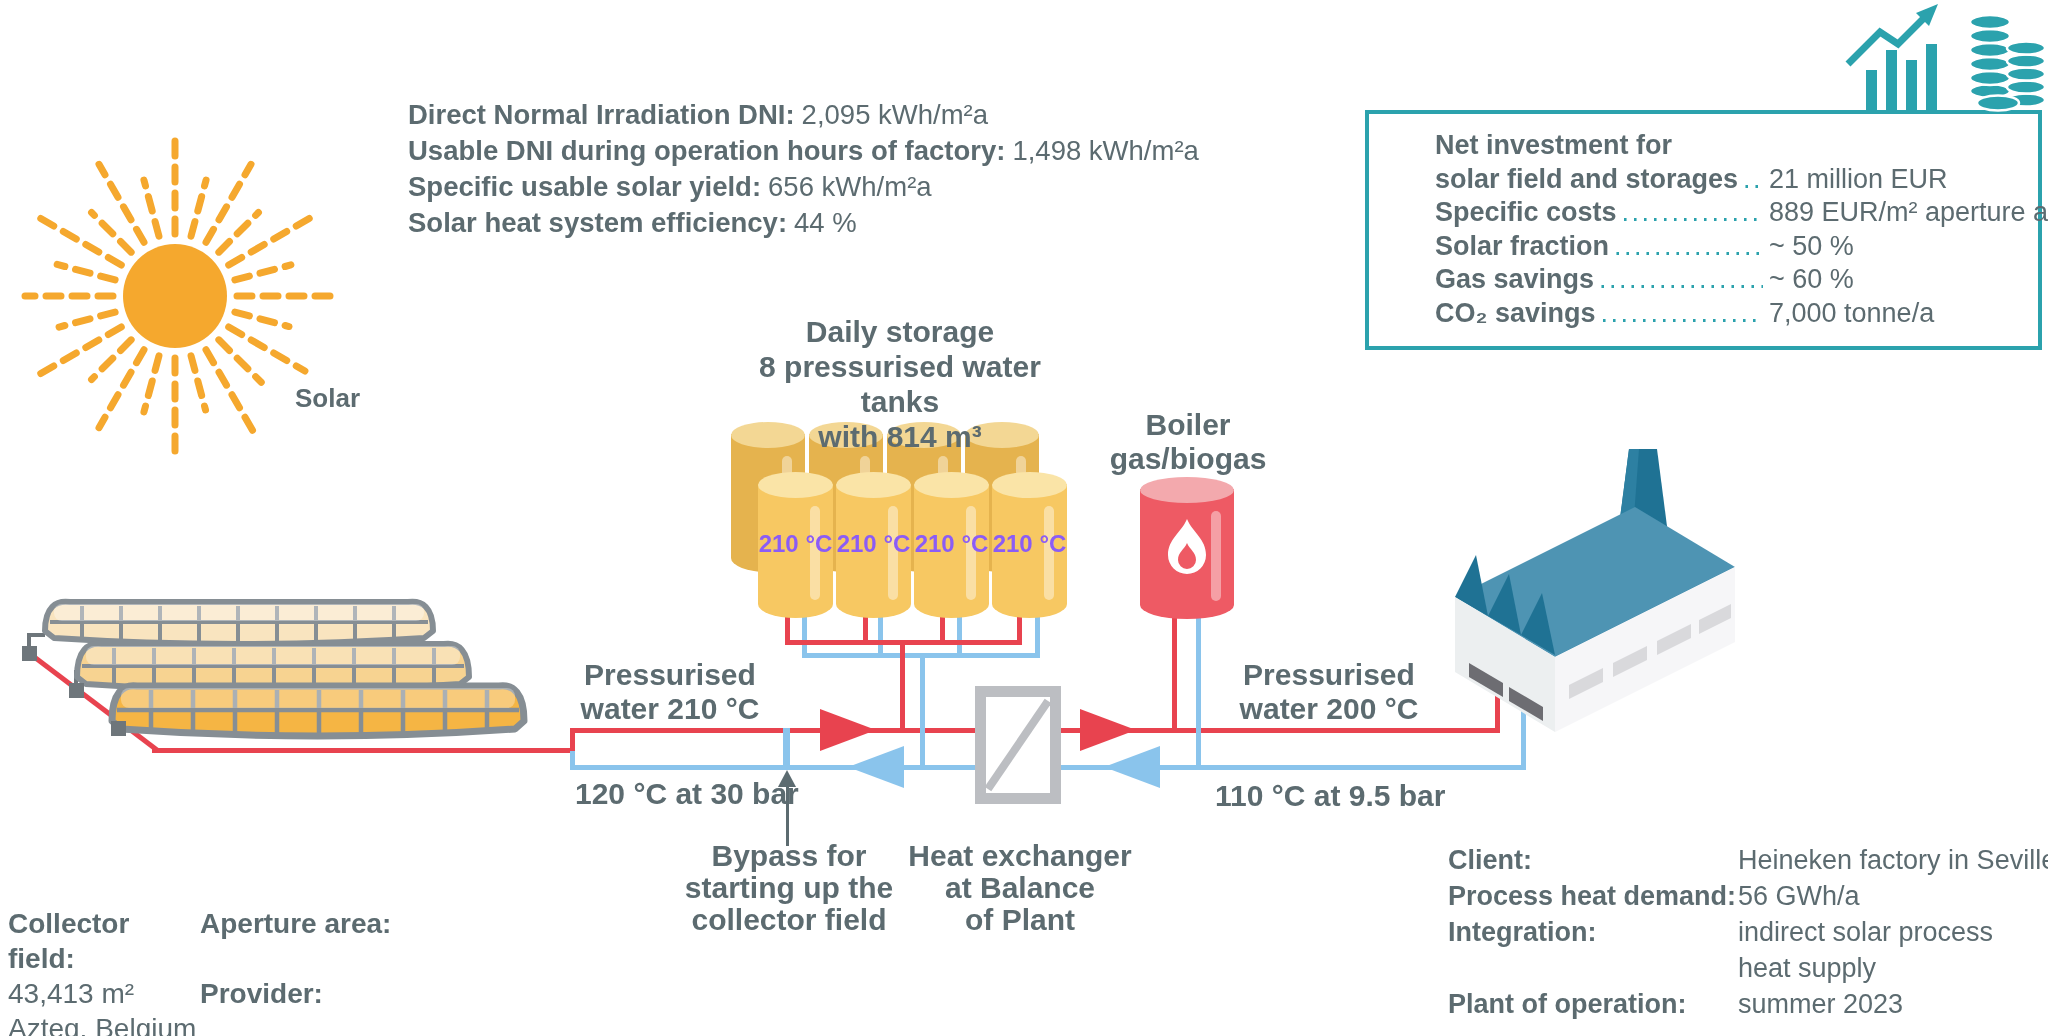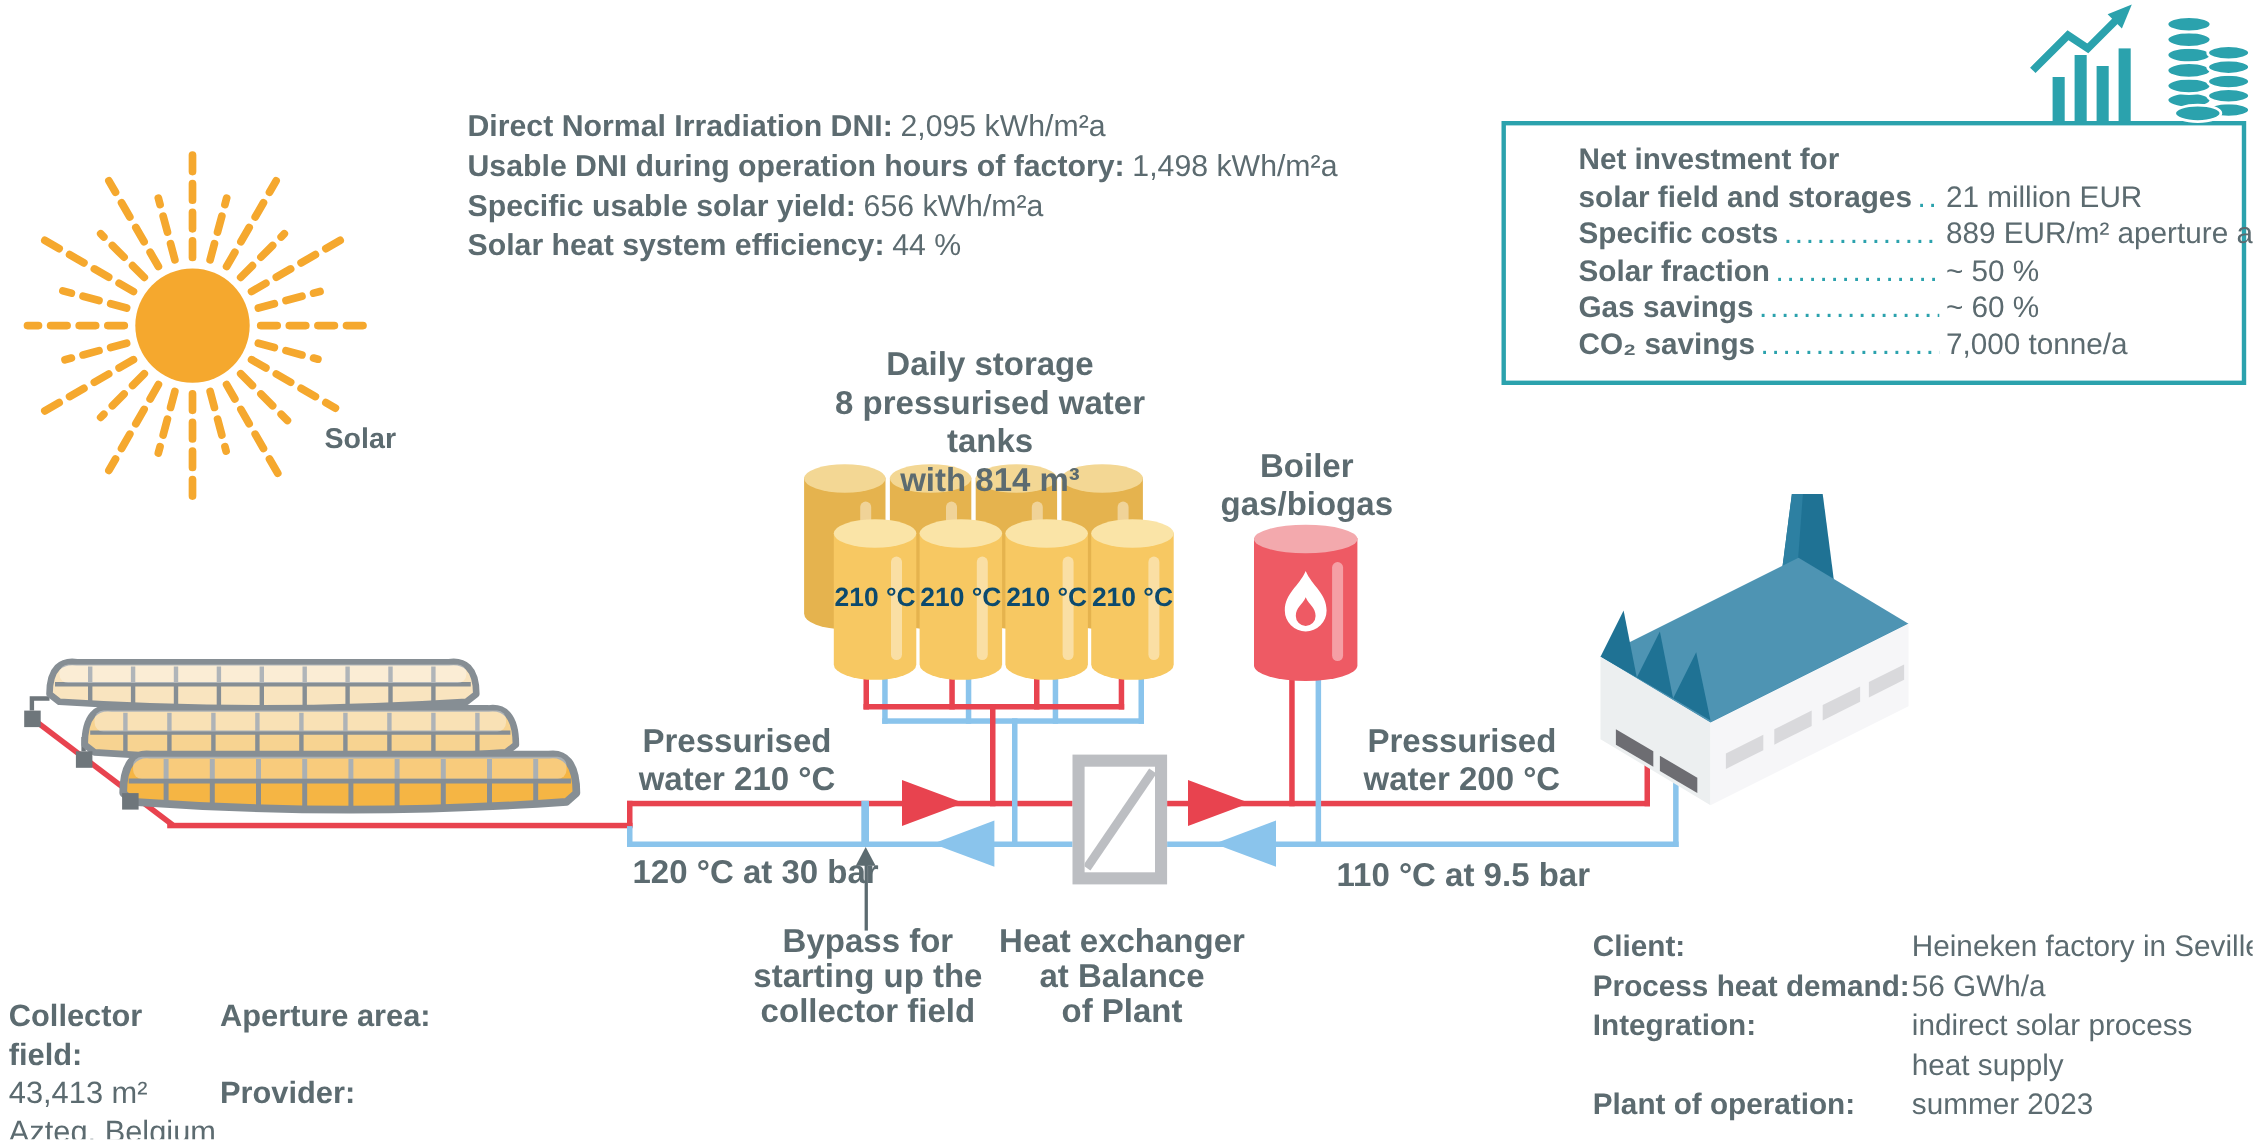--- a/index.html
+++ b/index.html
@@ -15,21 +15,21 @@
   .tri-l{position:absolute;width:0;height:0;border-top:21px solid transparent;border-bottom:21px solid transparent;border-right:56px solid #8ac4ec;}
   .tri-up{position:absolute;width:0;height:0;border-left:9px solid transparent;border-right:9px solid transparent;border-bottom:17px solid #5c6b70;}
   
   .cyl{position:absolute;}
   .cyl .body{position:absolute;left:0;right:0;top:12px;bottom:0;border-radius:0 0 50% 50% / 0 0 14px 14px;}
   .cyl .cap{position:absolute;left:0;right:0;top:0;height:26px;border-radius:50%;}
   .cyl .shine{position:absolute;top:34px;bottom:18px;right:13px;width:10px;border-radius:5px;background:rgba(255,255,255,0.42);}
   .tank-b .body{background:#e5b34e;} .tank-b .cap{background:#f3d794;}
   .tank-f .body{background:#f7c862;} .tank-f .cap{background:#fae4a7;}
   .boiler .body{background:#ee5a64;} .boiler .cap{background:#f3a9ad;}
-  .temp{position:absolute;left:0;right:0;top:58px;text-align:center;color:#0c4a6e;font-weight:700;font-size:24px;}
+  .temp{position:absolute;left:0;right:0;top:58px;text-align:center;color:#8b5cf6;font-weight:700;font-size:24px;}
   
   .hx{position:absolute;left:975px;top:686px;width:86px;height:118px;background:#fff;border:11px solid #bcbec2;box-sizing:border-box;}
   
   .dni-line{font-size:27.5px;line-height:36px;white-space:nowrap;}
   .dni-line .lab{font-weight:700;margin-right:7px;}
   .flowlab{position:absolute;font-size:30px;font-weight:700;text-align:center;line-height:33px;color:#5c6b70;}
   .invbox{position:absolute;left:1365px;top:110px;width:677px;height:240px;border:4px solid #2ba2ad;box-sizing:border-box;padding:15px 22px 0 22px;font-size:27px;line-height:33.5px;}
   .inv-row{display:flex;align-items:center;white-space:nowrap;margin-left:44px;}
   .inv-l{display:flex;width:334px;align-items:baseline;}
   .inv-lbl{font-weight:700;white-space:nowrap;}
@@ -206,21 +206,21 @@
       <line x1="0" y1="-62" x2="0" y2="-122" transform="rotate(285)"></line>
       <line x1="0" y1="-62" x2="0" y2="-156" transform="rotate(300)"></line>
       <line x1="0" y1="-62" x2="0" y2="-118" transform="rotate(315)"></line>
       <line x1="0" y1="-62" x2="0" y2="-152" transform="rotate(330)"></line>
       <line x1="0" y1="-62" x2="0" y2="-120" transform="rotate(345)"></line>
     </g>
     <circle cx="160" cy="166" r="52" fill="#f5a82e"></circle>
   </svg>
   <div class="abs b" style="left:295px;top:383px;font-size:26px;">Solar</div>
 
-  <div class="abs" style="left:408px;top:97px;margin-left:17px;">
+  <div class="abs" style="left:408px;top:97px;">
     <div class="dni-line"><span class="lab">Direct Normal Irradiation DNI:</span><span>2,095 kWh/m²a</span></div>
     <div class="dni-line"><span class="lab">Usable DNI during operation hours of factory:</span><span>1,498 kWh/m²a</span></div>
     <div class="dni-line"><span class="lab">Specific usable solar yield:</span><span>656 kWh/m²a</span></div>
     <div class="dni-line"><span class="lab">Solar heat system efficiency:</span><span>44 %</span></div>
   </div>
 
   <div class="invbox">
     <div class="inv-row">
         <span class="inv-lbl">Net investment for</span>
       </div>

